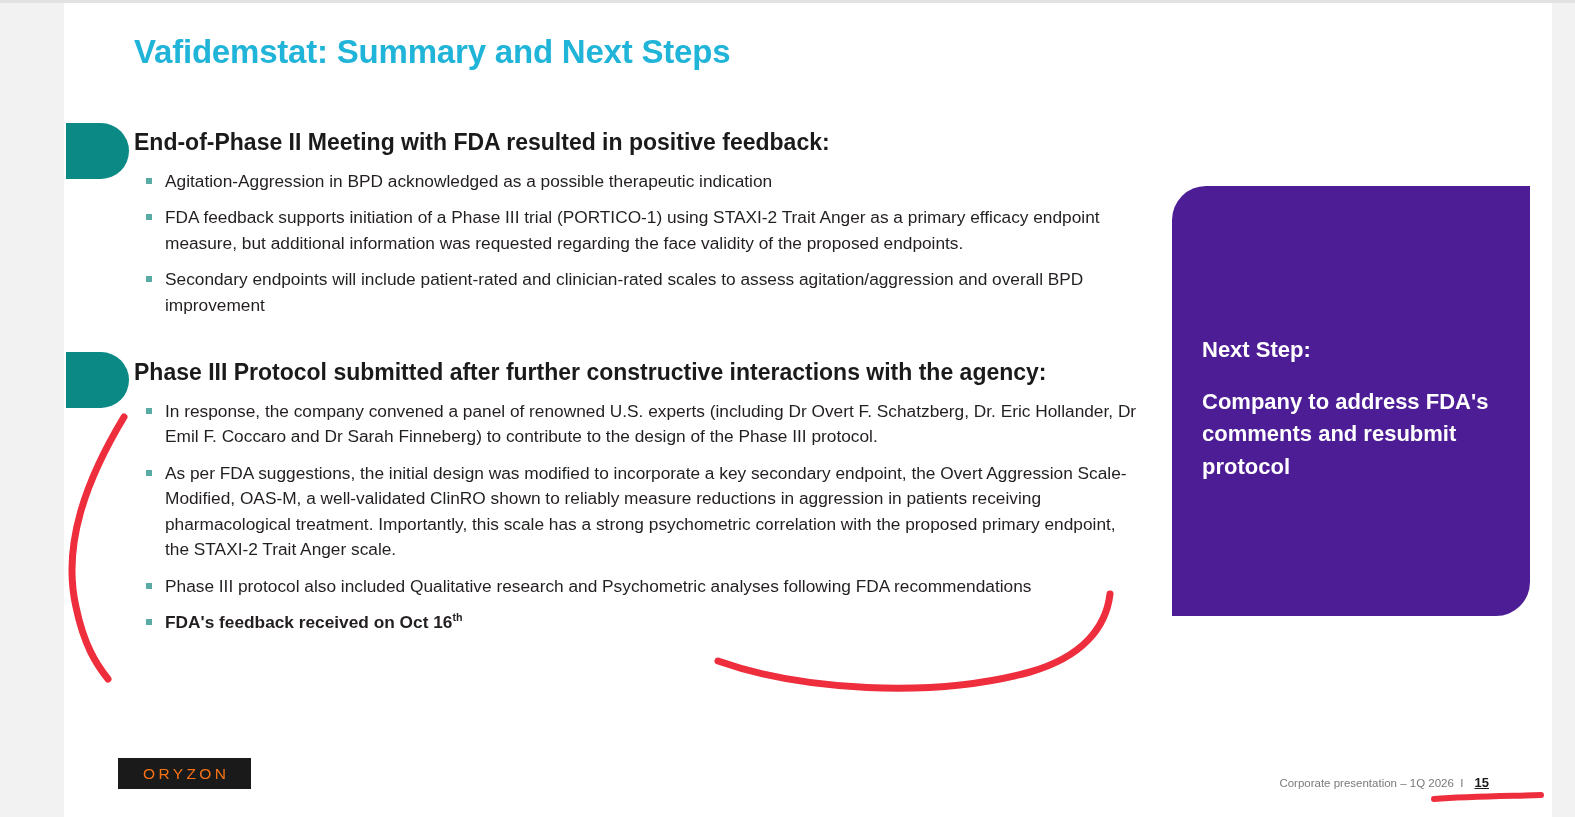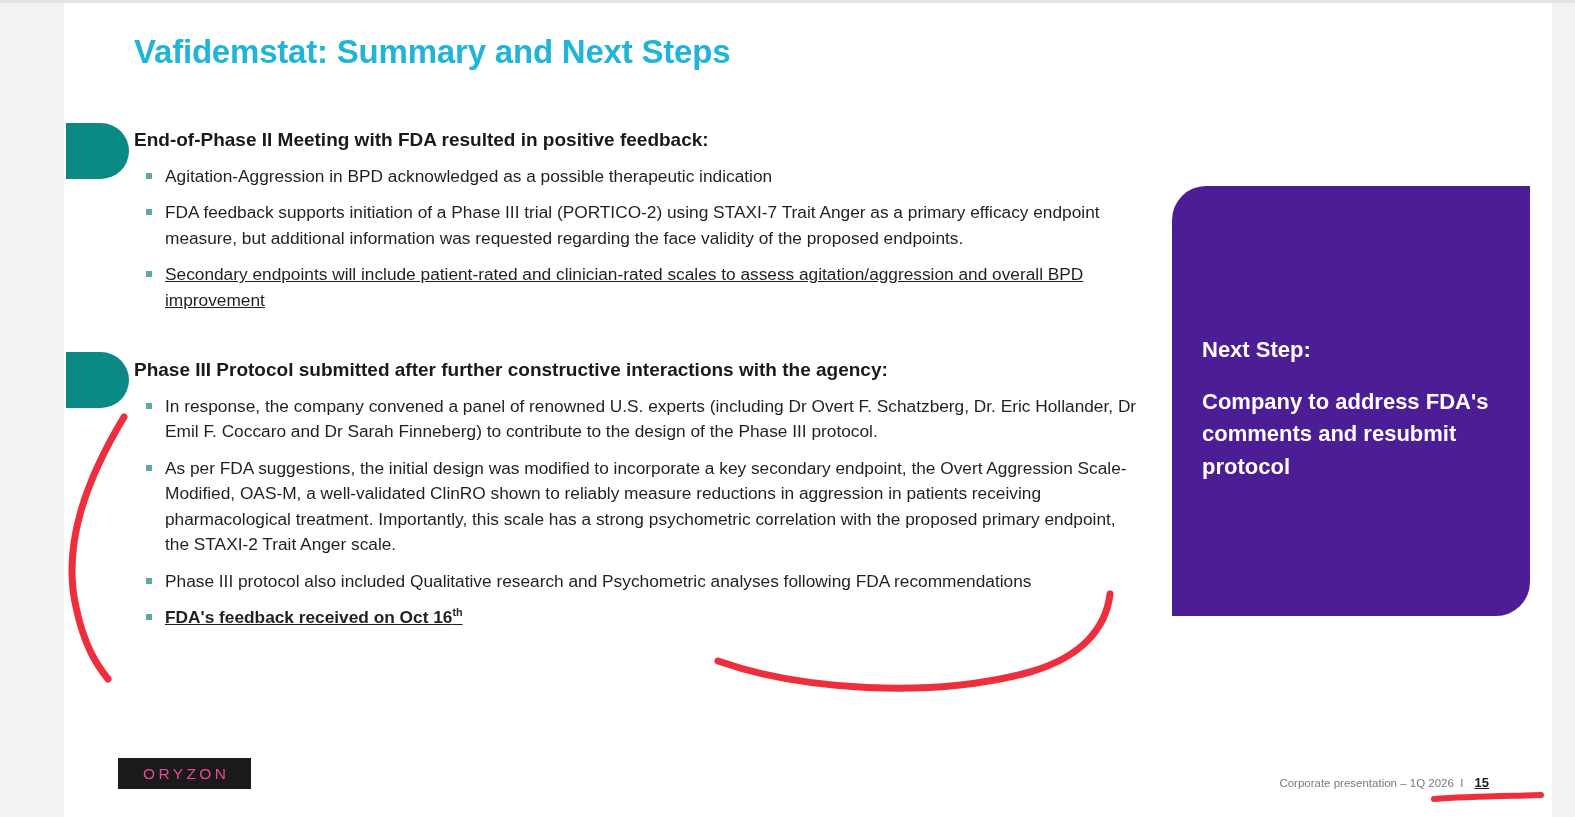--- a/index.html
+++ b/index.html
@@ -61,42 +61,42 @@
   
   .section {
     position: absolute;
     left: 134px;
     width: 1010px;
   }
   .section.s1 { top: 129px; }
   .section.s2 { top: 359px; }
 
   .section-head {
-    font-size: 19px;
+    font-size: 23px;
     font-weight: bold;
     color: #1a1a1a;
     line-height: 1.2;
     margin-bottom: 12px;
   }
 
   ul.bullets {
     list-style: none;
     margin: 0;
     padding: 0;
   }
 
   ul.bullets > li {
     position: relative;
     padding-left: 31px;
     margin-bottom: 11px;
     font-size: 17.3px;
     line-height: 25.5px;
     color: #231f20;
   }
-  ul.bullets > li:last-child { margin-bottom: 0; text-decoration: underline; }
+  ul.bullets > li:last-child { margin-bottom: 0; }
 
   ul.bullets > li .dot {
     position: absolute;
     left: 12px;
     top: 9px;
     width: 6px;
     height: 6px;
     background: #3d9b96;
     opacity: 0.85;
   }
@@ -137,21 +137,21 @@
     left: 118px;
     top: 758px;
     width: 133px;
     height: 31px;
     background: #1a1a1a;
     display: flex;
     align-items: center;
     justify-content: center;
   }
   .logo-box .logo-text {
-    color: #ec4899;
+    color: #f97316;
     font-size: 15.5px;
     letter-spacing: 3.4px;
     font-weight: 400;
     text-indent: 3.4px;
   }
 
   .footer-meta {
     position: absolute;
     right: 36px;
     top: 775px;
@@ -192,21 +192,21 @@
 
   <div class="section s1">
     <div class="section-head">End-of-Phase II Meeting with FDA resulted in positive feedback:</div>
     <ul class="bullets">
       <li>
         <span class="dot"></span>
         <span>Agitation-Aggression in BPD acknowledged as a possible therapeutic indication</span>
       </li>
       <li>
         <span class="dot"></span>
-        <span>FDA feedback supports initiation of a Phase III trial (PORTICO-2) using STAXI-7 Trait Anger as a primary efficacy endpoint measure, but additional information was requested regarding the face validity of the proposed endpoints.</span>
+        <span>FDA feedback supports initiation of a Phase III trial (PORTICO-1) using STAXI-2 Trait Anger as a primary efficacy endpoint measure, but additional information was requested regarding the face validity of the proposed endpoints.</span>
       </li>
       <li>
         <span class="dot"></span>
         <span>Secondary endpoints will include patient-rated and clinician-rated scales to assess agitation/aggression and overall BPD improvement</span>
       </li>
     </ul>
   </div>
 
   <div class="section s2">
     <div class="section-head">Phase III Protocol submitted after further constructive interactions with the agency:</div>

